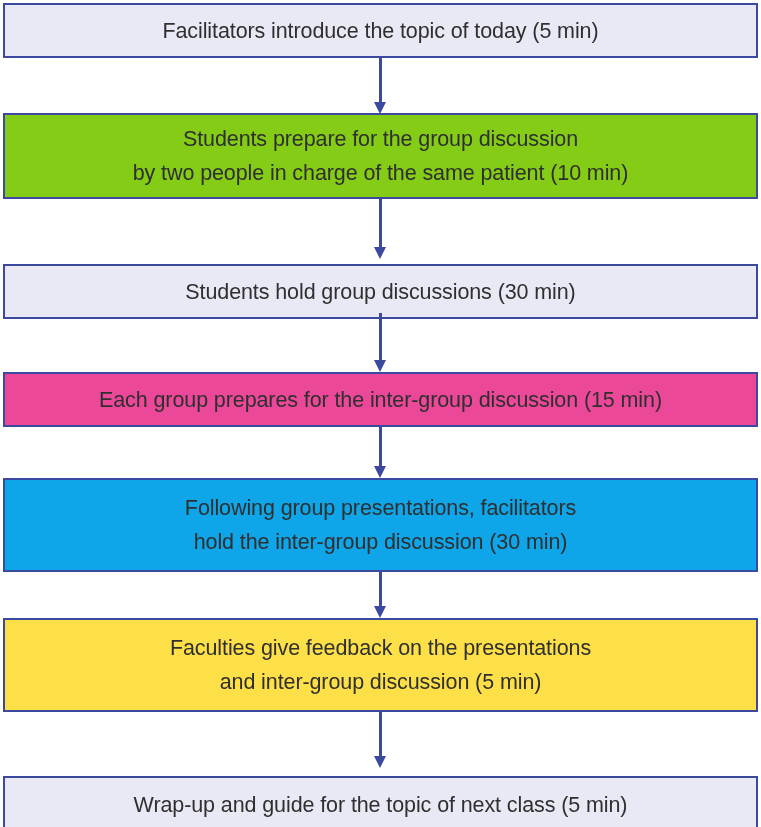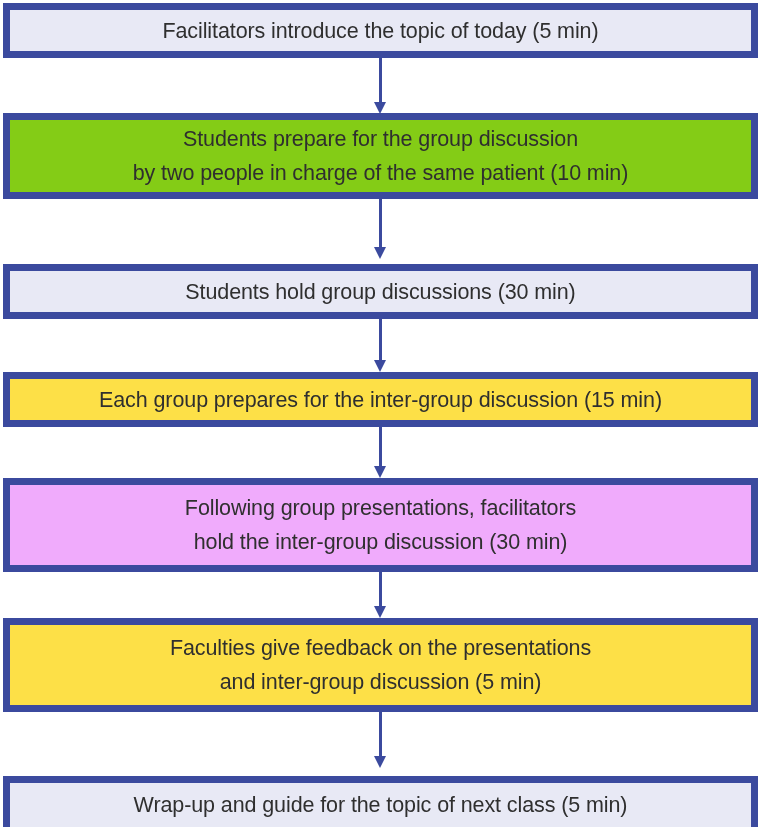--- a/index.html
+++ b/index.html
@@ -19,21 +19,21 @@
     width: 761px;
     height: 827px;
     background: #ffffff;
   }
   .step-box {
     position: absolute;
     left: 3px;
     width: 755px;
     box-sizing: border-box;
     background: #e8e9f5;
-    border: 7px solid #14b8a6;
+    border: 2px solid #14b8a6;
     display: flex;
     align-items: center;
     justify-content: center;
     text-align: center;
   }
   .step-label {
     display: block;
     color: #2f2f2f;
     font-size: 21.5px;
     line-height: 34px;
@@ -68,25 +68,25 @@
 
   <div class="step-box" id="box-1" style="top: 113px; height: 86px; background: #84cc16; border-color: rgb(59, 74, 158); align-items: center;">
     <span class="step-label" style="color: rgb(47, 47, 47);">Students prepare for the group discussion
 by two people in charge of the same patient (10 min)</span>
   </div>
 
   <div class="step-box" id="box-2" style="top: 264px; height: 55px; background: rgb(232, 233, 245); border-color: rgb(59, 74, 158);">
     <span class="step-label" style="color: rgb(47, 47, 47);">Students hold group discussions (30 min)</span>
   </div>
 
-  <div class="step-box" id="box-3" style="top: 372px; height: 55px; background: #fde047; border-color: rgb(59, 74, 158);">
+  <div class="step-box" id="box-3" style="top: 372px; height: 55px; background: #ec4899; border-color: rgb(59, 74, 158);">
     <span class="step-label" style="color: rgb(47, 47, 47);">Each group prepares for the inter-group discussion (15 min)</span>
   </div>
 
-  <div class="step-box" id="box-4" style="top: 478px; height: 94px; background: #f0abfc; border-color: rgb(59, 74, 158);">
+  <div class="step-box" id="box-4" style="top: 478px; height: 94px; background: #0ea5e9; border-color: rgb(59, 74, 158);">
     <span class="step-label" style="color: rgb(47, 47, 47);">Following group presentations, facilitators
 hold the inter-group discussion (30 min)</span>
   </div>
 
   <div class="step-box" id="box-5" style="top: 618px; height: 94px; background: #fde047; border-color: rgb(59, 74, 158); text-align: center;">
     <span class="step-label" style="color: rgb(47, 47, 47);">Faculties give feedback on the presentations
 and inter-group discussion (5 min)</span>
   </div>
 
   <div class="step-box" id="box-6" style="top: 768px; height: 58px; background: rgb(232, 233, 245); border-color: rgb(59, 74, 158); margin-top: 8px;">

